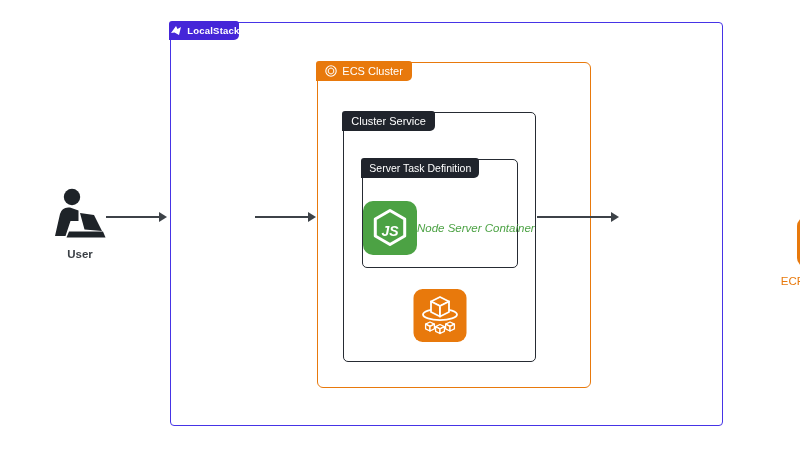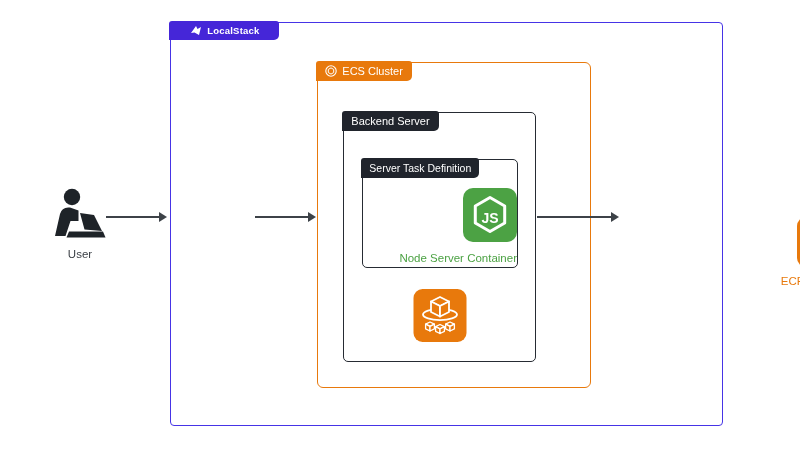--- a/index.html
+++ b/index.html
@@ -15,44 +15,44 @@
   .backend-box{left:25px;top:49px;width:193px;height:250px;
     border:1.7px solid #262B33;border-radius:5px;}
   .taskdef-box{left:18px;top:46px;width:156px;height:109px;
     border:1.4px solid #262B33;border-radius:5px;}
 
   
   .tab{position:absolute;left:-1.7px;top:-1.7px;display:flex;align-items:center;
     gap:5px;height:20px;padding:0 9px;color:#ffffff;font-size:11px;
     border-radius:3px 3px 5px 0;white-space:nowrap;z-index:3;}
   .tab-localstack{background:#4526D8;height:19px;font-size:9.5px;font-weight:bold;
-    letter-spacing:.2px;padding:0 20px;}
+    letter-spacing:.2px;padding:0 0;}
   .tab-orange{background:#E8790C;}
   .tab-dark{background:#20242C;}
   .tab-taskdef{font-size:10.5px;padding:0 8px;}
 
   
   .tile{display:flex;align-items:center;justify-content:center;box-sizing:border-box;}
   .node-grp{position:absolute;display:flex;flex-direction:column;align-items:center;}
   .lbl{font-size:11.5px;line-height:1;white-space:nowrap;}
 
   .elb-grp{left:201px;top:190px;width:58px;}
   .elb-tile{width:47px;height:47px;border-radius:9px;
     background:linear-gradient(140deg,#9A5CF8 0%,#7334E6 100%);}
   .elb-lbl{margin-top:10px;color:#7B3FE4;font-weight:500;font-size:11px;}
 
   .ecr-grp{left:600px;top:194px;width:102px;}
   .ecr-tile{width:50px;height:50px;border-radius:9px;background:#E8790C;}
   .ecr-lbl{margin-top:9px;color:#E8790C;}
 
   .user-grp{left:44px;top:188px;width:72px;}
-  .user-lbl{margin-top:9px;color:#3A3F45;}
+  .user-lbl{margin-top:9px;color:#3A3F45;font-weight:bold;}
 
   .node-inner{position:absolute;left:0;right:0;top:20px;bottom:0;
-    display:flex;flex-direction:column;align-items:flex-end;}
+    display:flex;flex-direction:row;align-items:center;font-style:italic;}
   .node-tile{margin-top:8px;width:54px;height:54px;border-radius:10px;background:#4CA244;}
   .node-lbl{margin-top:11px;color:#4CA244;}
 
   .ecs-service-tile{position:absolute;left:50%;transform:translateX(-50%);
     top:176px;width:53px;height:53px;border-radius:9px;background:#E8790C;}
 
   
   .arrow{position:absolute;height:10px;z-index:20;}
   .arrow .shaft{position:absolute;left:0;right:6px;top:4.1px;height:1.9px;background:#3D4248;}
   .arrow .head{position:absolute;right:0;top:0;width:0;height:0;
@@ -124,21 +124,21 @@
       <div class="tab tab-orange">
         <svg width="12" height="12" viewBox="0 0 12 12">
           <circle cx="6" cy="6" r="5.2" stroke="#ffffff" stroke-width="1.1" fill="none"></circle>
           <polygon points="6,2.9 8.7,4.45 8.7,7.55 6,9.1 3.3,7.55 3.3,4.45" stroke="#ffffff" stroke-width="1" fill="none"></polygon>
         </svg>
         <span>ECS Cluster</span>
       </div>
 
       <div class="box backend-box">
         <div class="tab tab-dark">
-          <span>Backend Server</span>
+          <span>Cluster Service</span>
         </div>
 
         <div class="box taskdef-box">
           <div class="tab tab-dark tab-taskdef">
             <span>Server Task Definition</span>
           </div>
           <div class="node-inner">
             <div class="tile node-tile">
               <svg width="54" height="54" viewBox="0 0 54 54">
                 <polygon points="27,9.5 41.7,18 41.7,35 27,43.5 12.3,35 12.3,18" stroke="#ffffff" stroke-width="3" fill="none" stroke-linejoin="round"></polygon>

